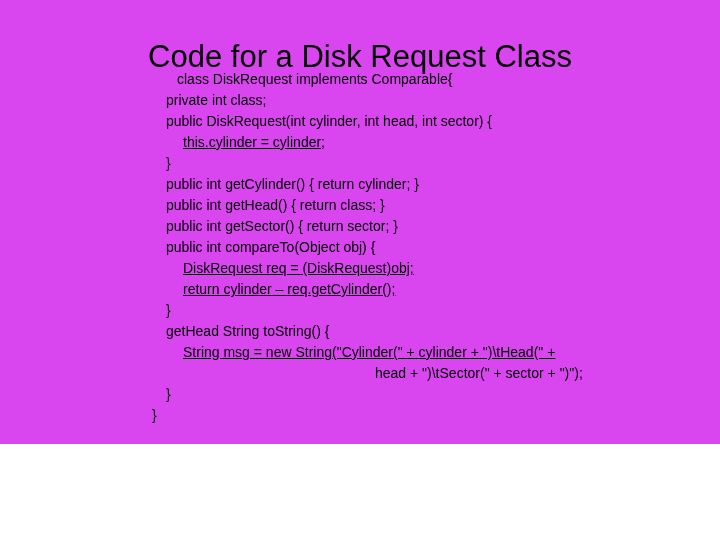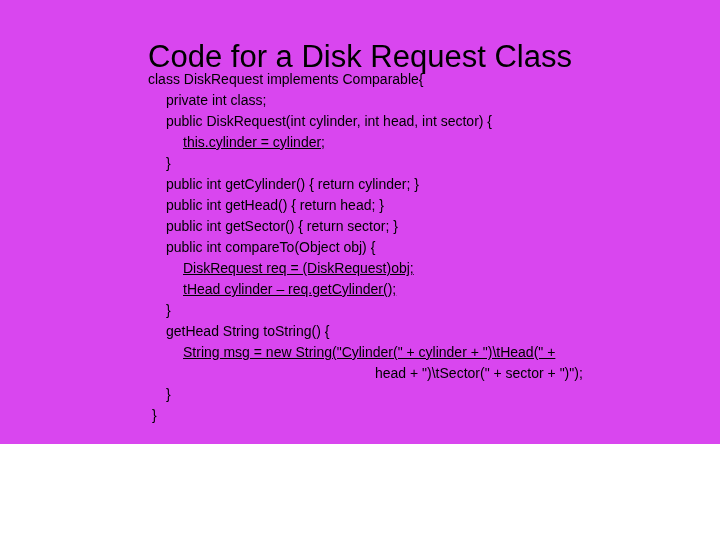--- a/index.html
+++ b/index.html
@@ -53,44 +53,44 @@
     font-size: 14px;
     line-height: 21px;
     height: 21px;
     color: #000000;
     white-space: pre;
     letter-spacing: 0px;
   }
 
   
   .ind-neg1 { padding-left: 4px; }
-  .ind-0    { padding-left: 0px; }
+  .ind-0    { padding-left: 0px; margin-left: 29px; }
   .ind-1    { padding-left: 18px; }
   .ind-2    { padding-left: 35px; text-decoration: underline; }
   .ind-cont { padding-left: 227px; }
 </style>
 </head>
 <body>
 
 <div id="slide">
 
   <h1 id="slide-title">Code for a Disk Request Class</h1>
 
   <div id="code-block">
       <div class="code-line ind-0">class DiskRequest implements Comparable{</div>
       <div class="code-line ind-1">private int class;</div>
       <div class="code-line ind-1">public DiskRequest(int cylinder, int head, int sector) {</div>
       <div class="code-line ind-2">this.cylinder = cylinder;</div>
       <div class="code-line ind-1">}</div>
       <div class="code-line ind-1">public int getCylinder() { return cylinder; }</div>
-      <div class="code-line ind-1">public int getHead() { return head; }</div>
+      <div class="code-line ind-1">public int getHead() { return class; }</div>
       <div class="code-line ind-1">public int getSector() { return sector; }</div>
       <div class="code-line ind-1">public int compareTo(Object obj) {</div>
       <div class="code-line ind-2">DiskRequest req = (DiskRequest)obj;</div>
-      <div class="code-line ind-2">tHead cylinder – req.getCylinder();</div>
+      <div class="code-line ind-2">return cylinder – req.getCylinder();</div>
       <div class="code-line ind-1">}</div>
       <div class="code-line ind-1">getHead String toString() {</div>
       <div class="code-line ind-2">String msg = new String("Cylinder(" + cylinder + ")\tHead(" +</div>
       <div class="code-line ind-cont">head + ")\tSector(" + sector + ")");</div>
       <div class="code-line ind-1">}</div>
       <div class="code-line ind-neg1">}</div>
     </div>
 
 </div>
 

